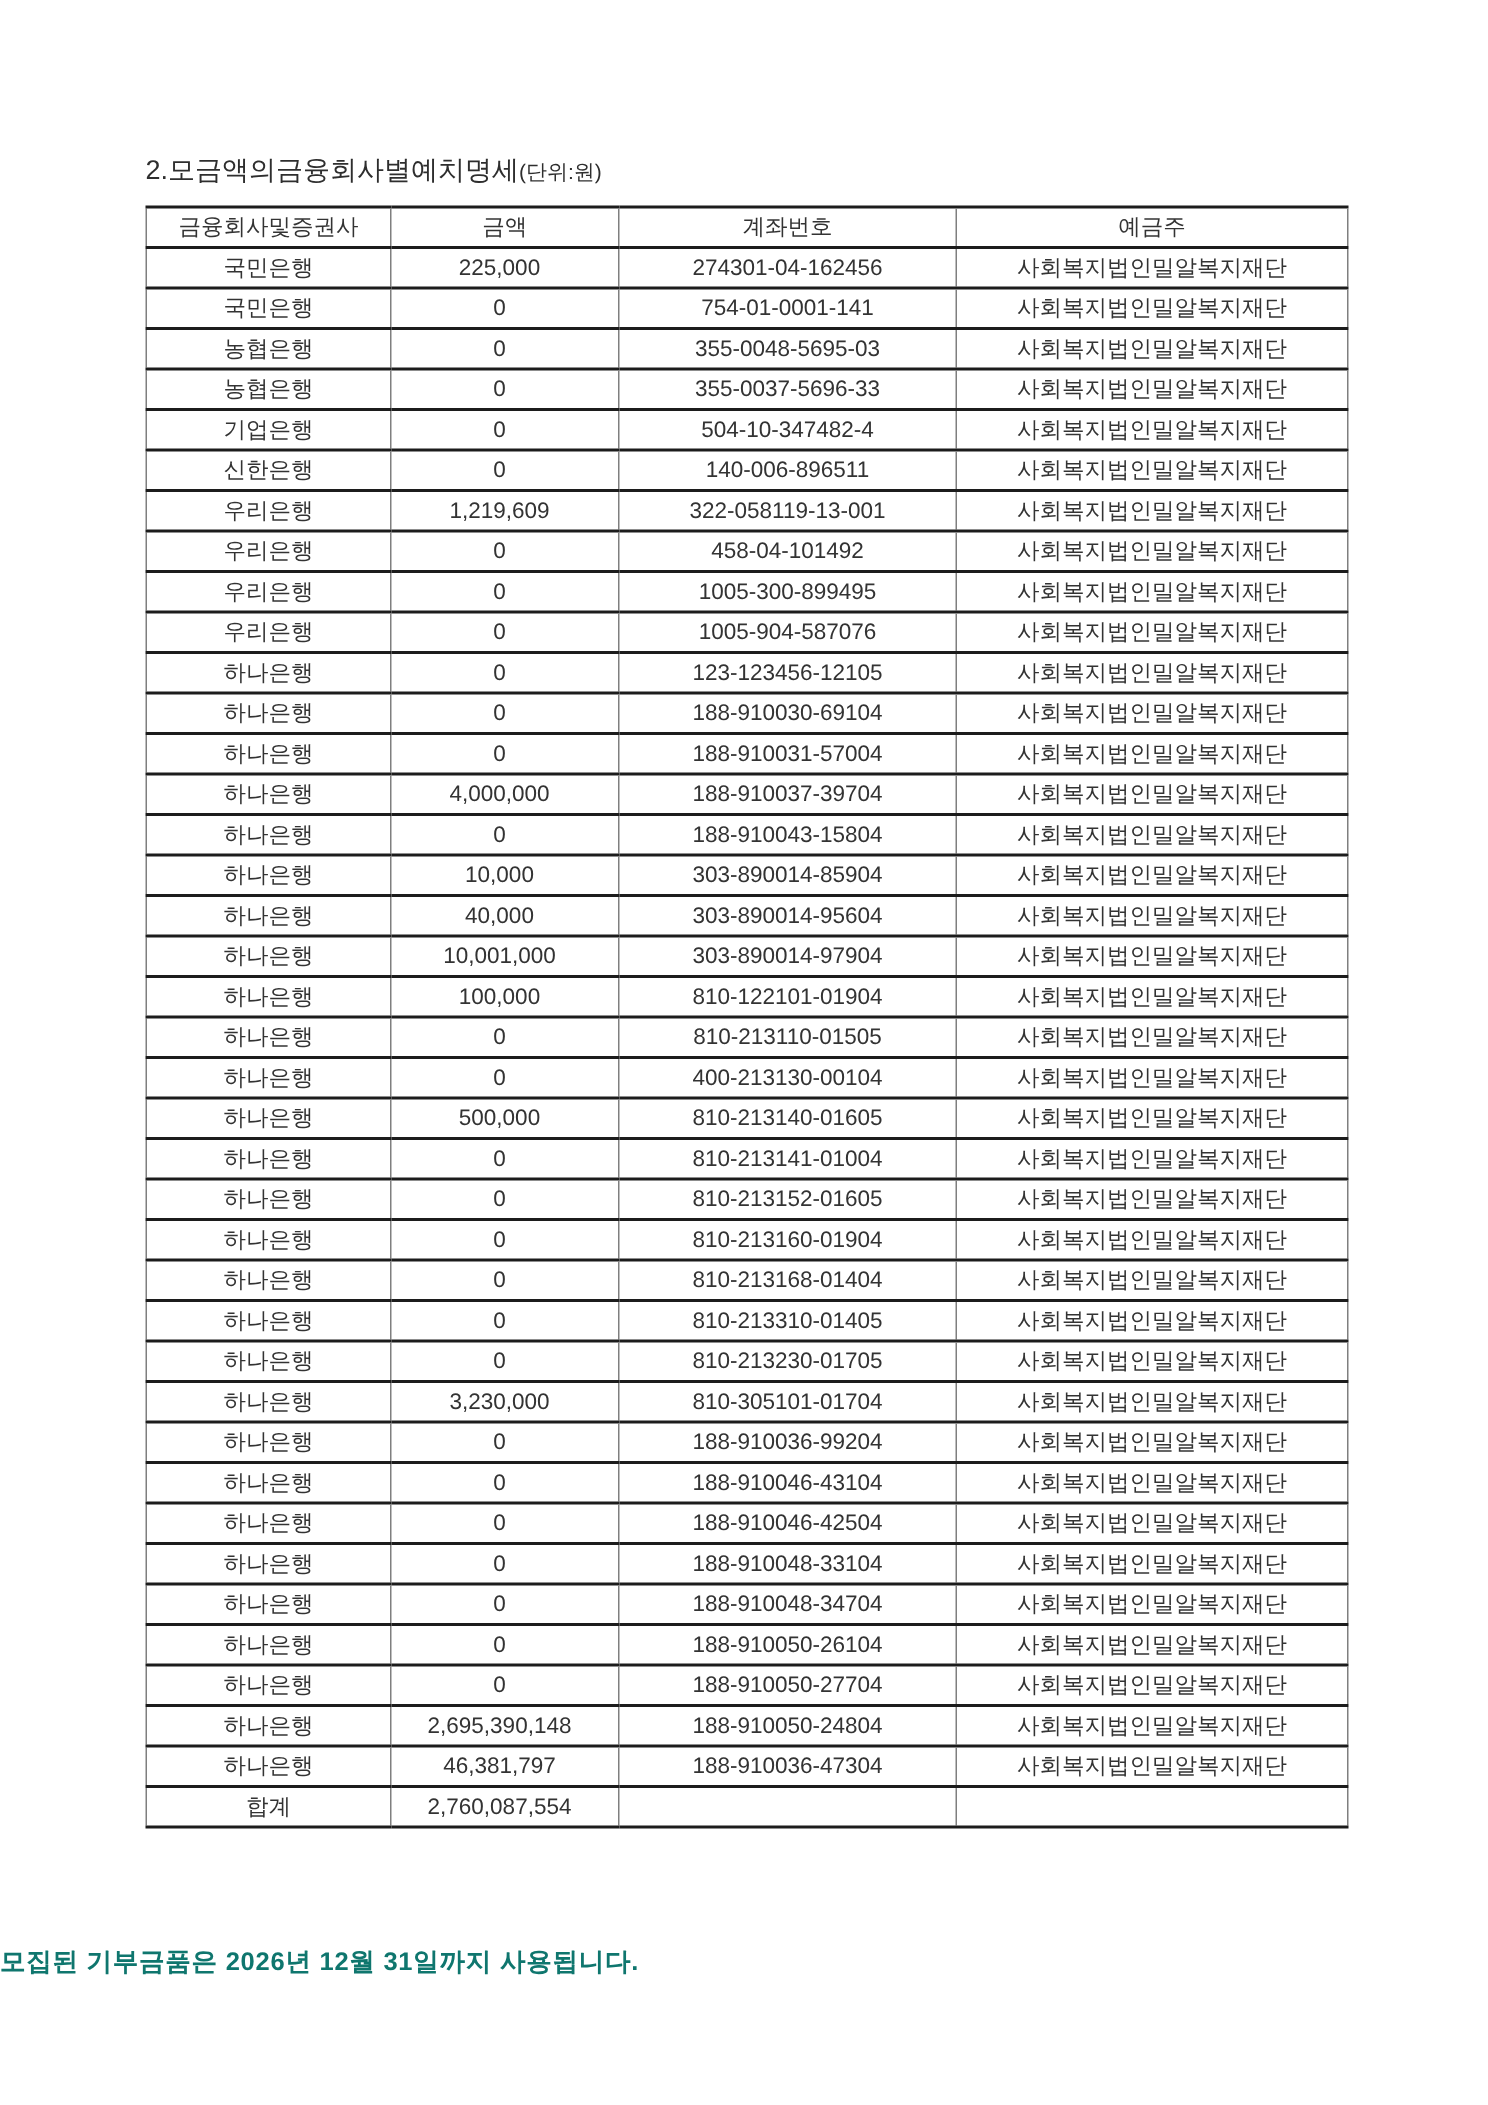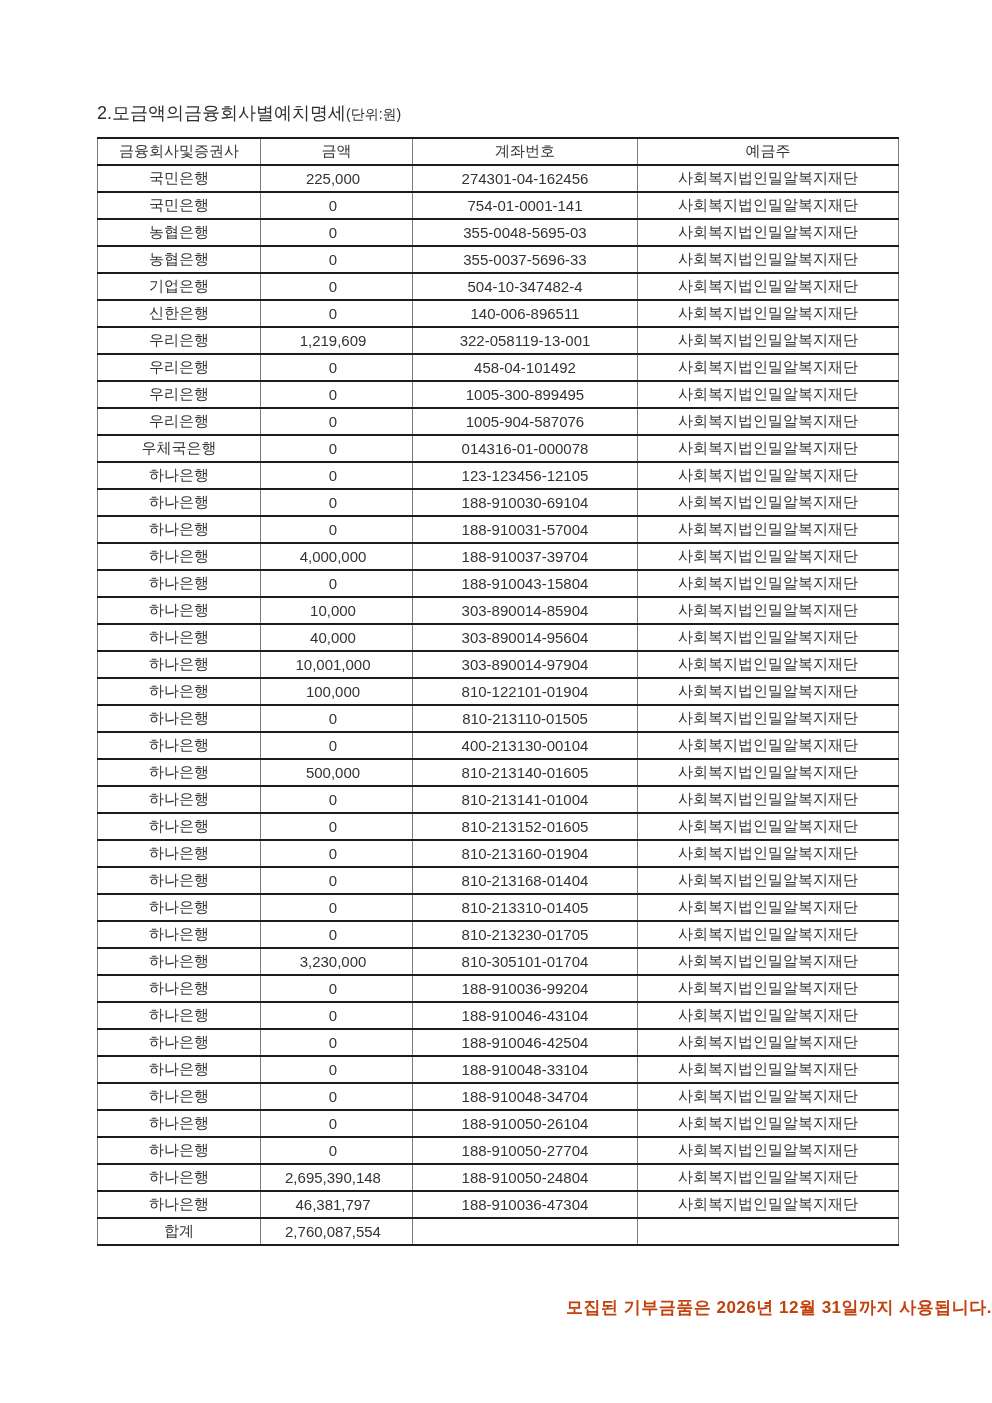--- a/index.html
+++ b/index.html
@@ -44,24 +44,24 @@
   }
   table.deposit tr:last-child td { border-bottom: 2px solid #1c1c1c; }
   table.deposit td.amount { text-align: center; padding-right: 7px; }
   .col-bank   { width: 163px; }
   .col-amount { width: 152px; }
   .col-acct   { width: 225px; }
   .col-holder { width: 261px; }
   .footer-note {
     position: absolute; left: 0; top: 1296px;
     width: 992px;
-    text-align: right;
+    text-align: left;
     font-size: 17px;
     font-weight: bold;
-    color: #c2410c;
+    color: #0f766e;
     letter-spacing: 0.5px;
   }
 </style>
 </head>
 <body>
 
 <div class="page">
 
   <div class="title">
     <span>2.모금액의금융회사별예치명세</span><span class="unit">(단위:원)</span>
@@ -137,26 +137,20 @@
           <td>1005-300-899495</td>
           <td>사회복지법인밀알복지재단</td>
         </tr>
         <tr>
           <td>우리은행</td>
           <td class="amount">0</td>
           <td>1005-904-587076</td>
           <td>사회복지법인밀알복지재단</td>
         </tr>
         <tr>
-          <td>우체국은행</td>
-          <td class="amount">0</td>
-          <td>014316-01-000078</td>
-          <td>사회복지법인밀알복지재단</td>
-        </tr>
-        <tr>
           <td>하나은행</td>
           <td class="amount">0</td>
           <td>123-123456-12105</td>
           <td>사회복지법인밀알복지재단</td>
         </tr>
         <tr>
           <td>하나은행</td>
           <td class="amount">0</td>
           <td>188-910030-69104</td>
           <td>사회복지법인밀알복지재단</td>

